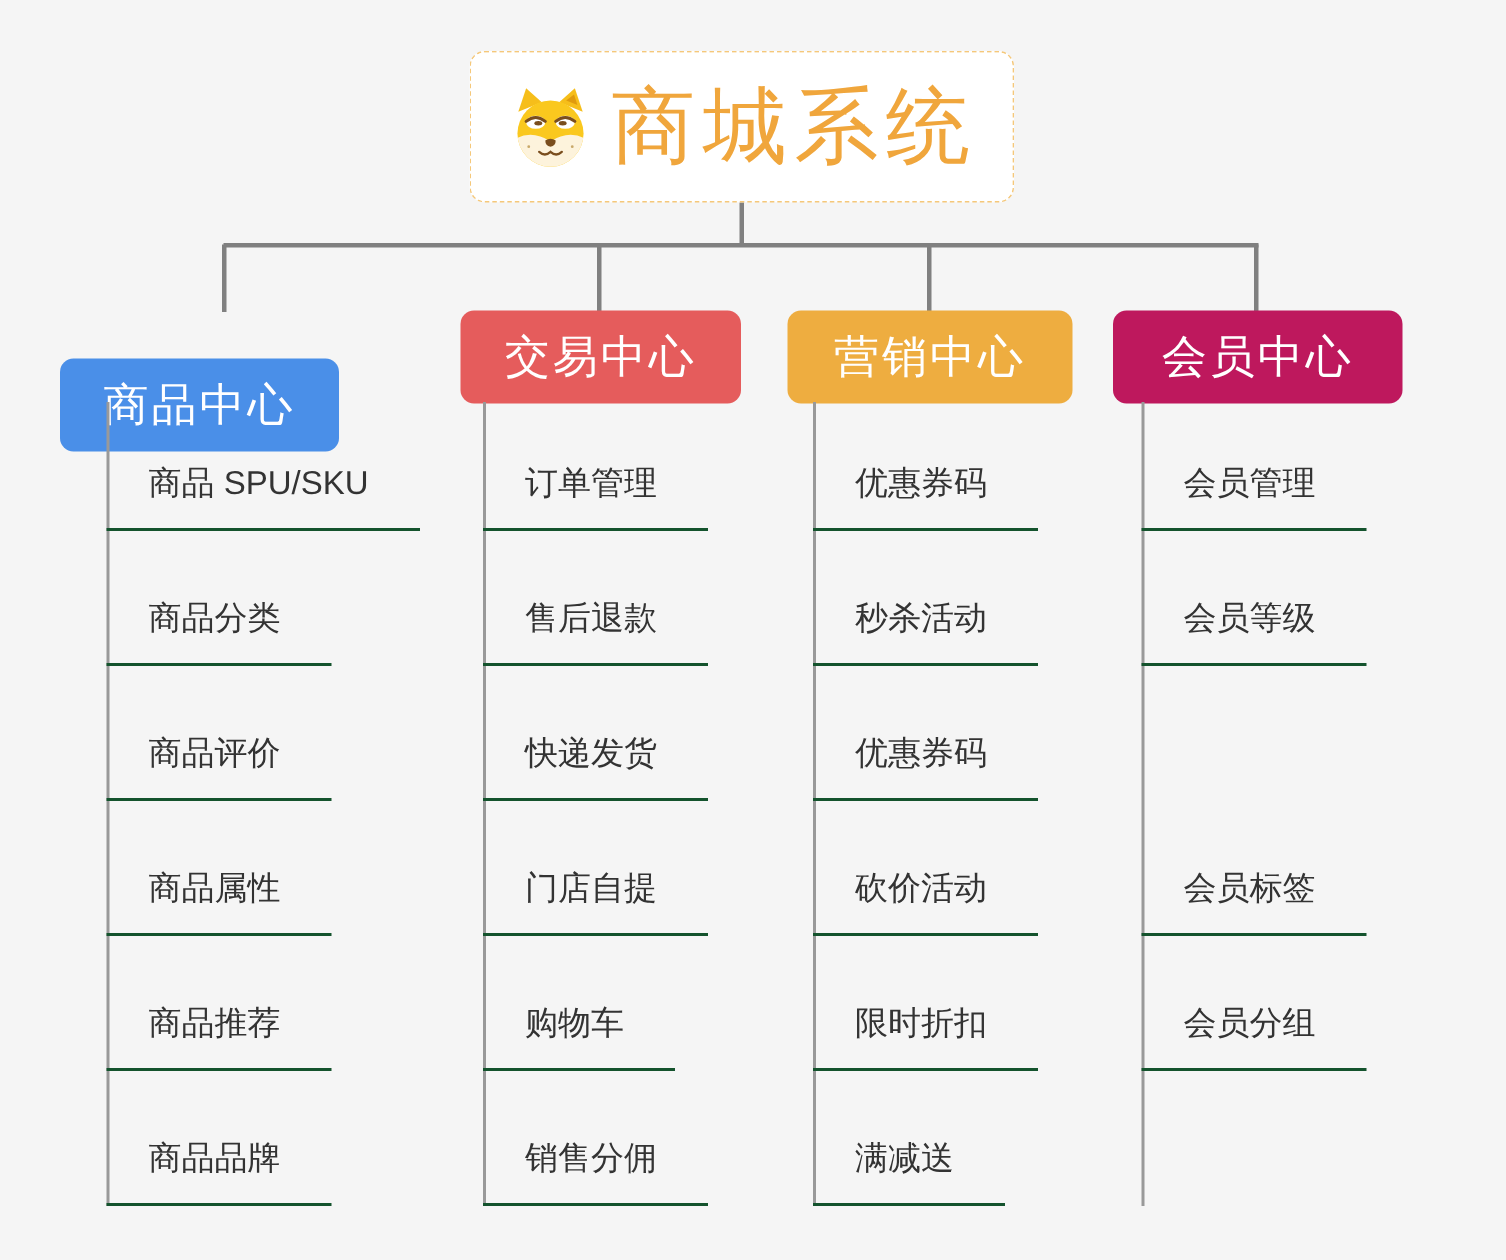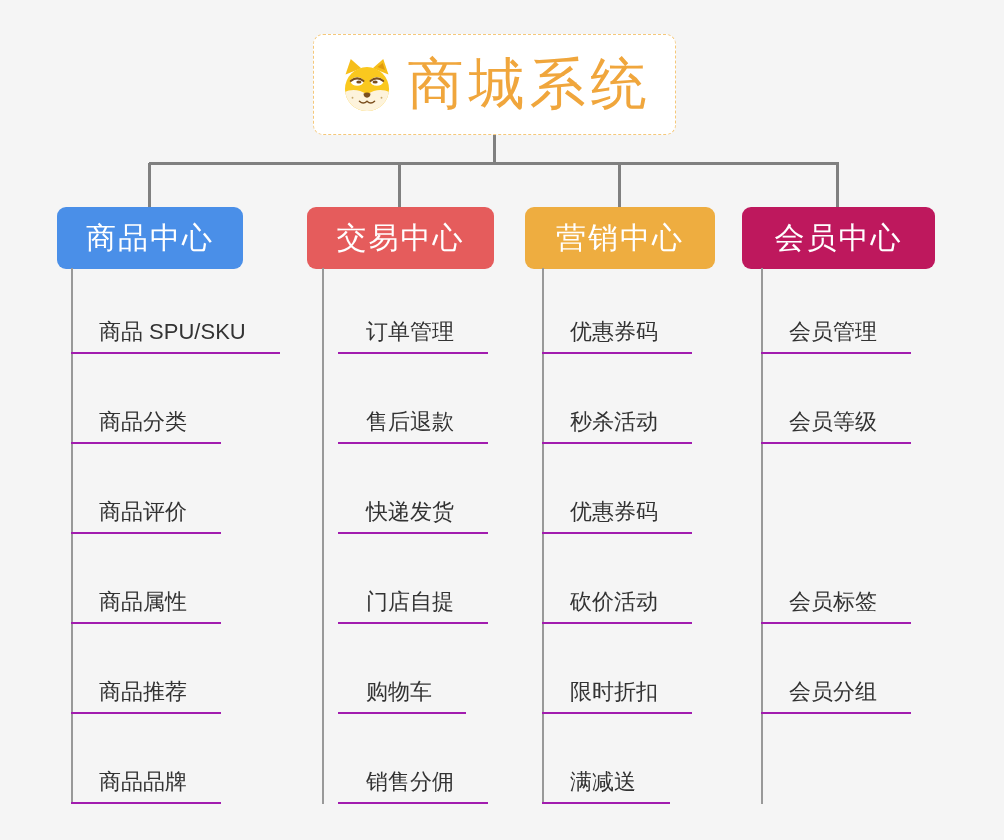--- a/index.html
+++ b/index.html
@@ -49,48 +49,48 @@
     position:absolute;
     top:207px;height:62px;
     border-radius:9px;
     color:#ffffff;
     font-size:30px;
     letter-spacing:2px;
     display:flex;align-items:center;justify-content:center;
     white-space:nowrap;
     cursor:pointer;
   }
-  .h0{left:57px;width:186px;background:#4a8fe8;}
+  .h0{left:40px;width:186px;background:#4a8fe8;margin-top:32px;}
   .h1{left:307px;width:187px;background:#e55c5c;}
   .h2{left:525px;width:190px;background:#eead40;}
   .h3{left:742px;width:193px;background:#6fc040;}
   
   .colline{
     position:absolute;
     top:268px;height:536px;width:2px;
     background:#999999;
   }
   .l0{left:71px;}
   .l1{left:322px;}
   .l2{left:542px;}
   .l3{left:761px;}
   .leaf{
     position:absolute;
     height:46px;
     box-sizing:border-box;
-    border-bottom:2px solid #a21caf;
-    padding:0 34px 5px 28px;
+    border-bottom:2px solid #14532d;
+    padding:0 34px 15px 28px;
     display:flex;align-items:flex-end;
     font-size:22px;
     color:#333333;
     white-space:nowrap;
     cursor:pointer;
   }
   .c0{left:71px;}
-  .c1{left:338px;}
+  .c1{left:322px;}
   .c2{left:542px;}
   .c3{left:761px;}
   .r0{top:308px;}
   .r1{top:398px;}
   .r2{top:488px;}
   .r3{top:578px;}
   .r4{top:668px;}
   .r5{top:758px;}
 </style>
 </head>

